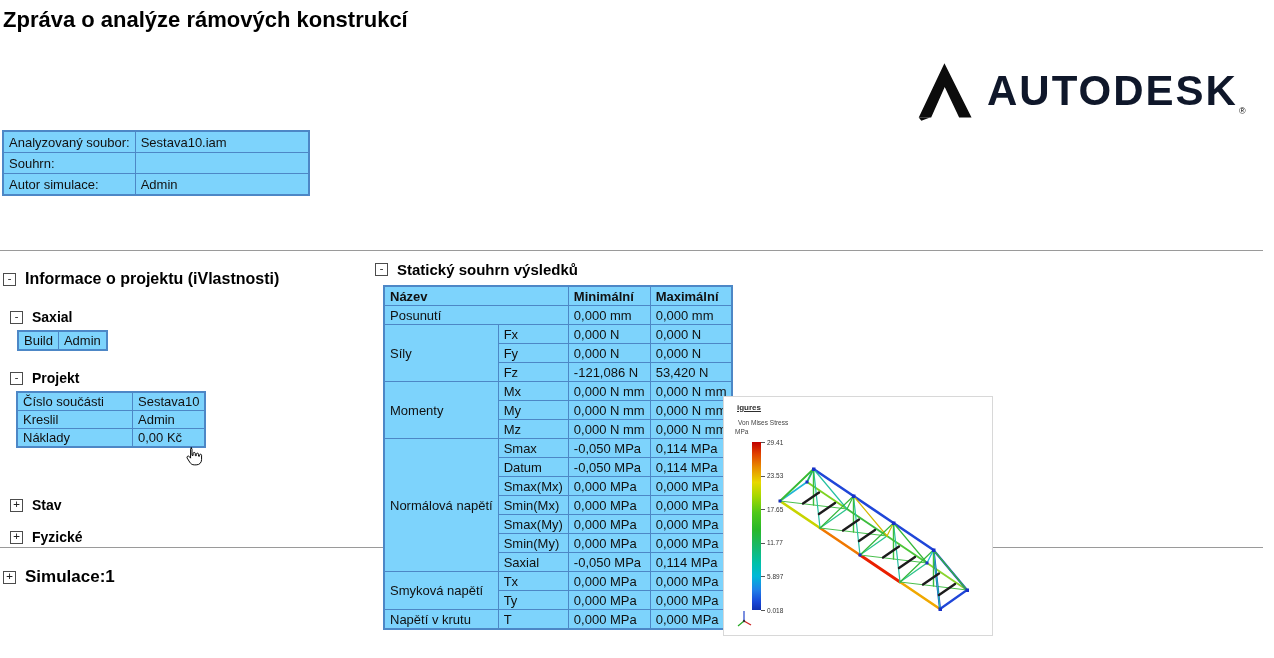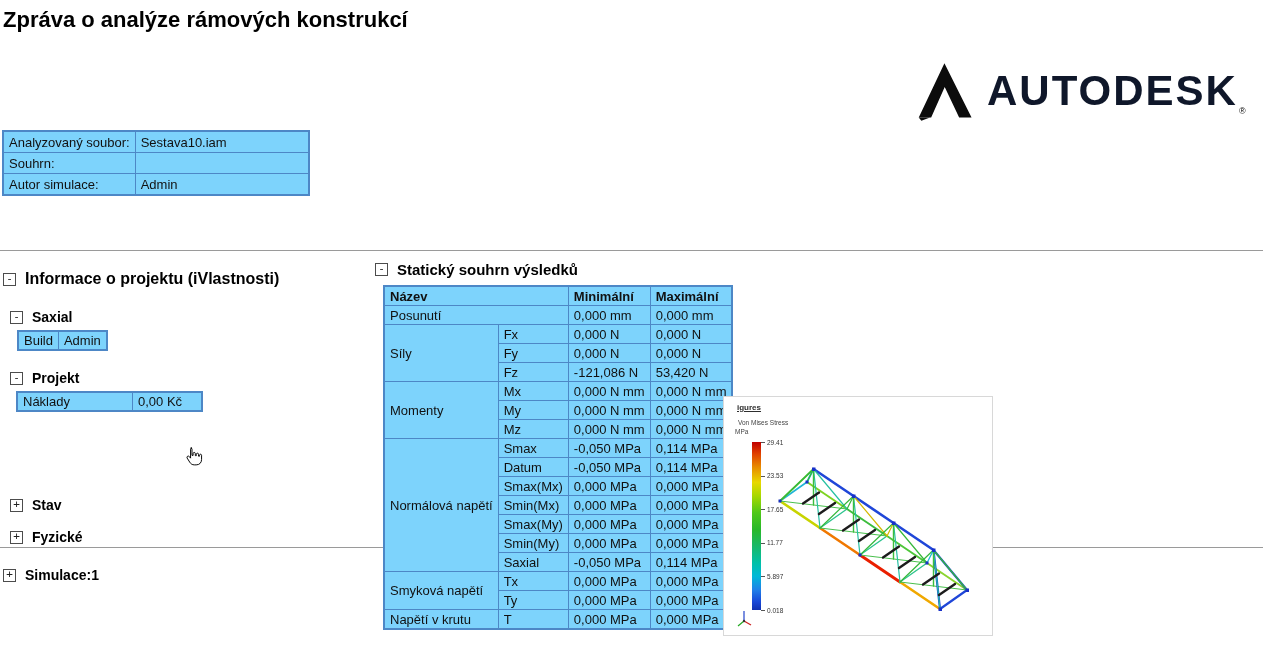--- a/index.html
+++ b/index.html
@@ -49,21 +49,21 @@
   .section-h{position:absolute;display:flex;align-items:center;z-index:2;}
   .expander{width:11px;height:11px;border:1px solid #4c4c4c;background:#fff;
             font-size:11px;line-height:9px;text-align:center;color:#222;flex:0 0 auto;
             font-family:"DejaVu Sans Mono",monospace;cursor:default;}
   .section-h .h-label{font-weight:bold;margin-left:9px;white-space:nowrap;}
   #h-project{left:3px;top:270px;}   #h-project .h-label{font-size:16px;}
   #h-souhrn{left:10px;top:309px;}   #h-souhrn .h-label{font-size:14px;}
   #h-projekt{left:10px;top:370px;}  #h-projekt .h-label{font-size:14px;}
   #h-stav{left:10px;top:497px;}     #h-stav .h-label{font-size:14px;}
   #h-fyzicke{left:10px;top:529px;}  #h-fyzicke .h-label{font-size:14px;}
-  #h-simulace{left:3px;top:567px;}  #h-simulace .h-label{font-size:14px;}
+  #h-simulace{left:3px;top:567px;}  #h-simulace .h-label{font-size:17px;}
   #h-results{left:375px;top:261px;} #h-results .h-label{font-size:15px;}
 
   
   #figure-panel{left:723px;top:396px;width:268px;height:238px;background:#fff;
                 border:1px solid #d8d8d8;z-index:2;}
   #figure-caption{position:absolute;left:13px;top:6px;font-size:8px;font-weight:bold;color:#2e2e2e;text-decoration:underline;}
   #legend-title{position:absolute;left:14px;top:22px;font-size:6.5px;color:#444;}
   #legend-unit{position:absolute;left:11px;top:31px;font-size:6.5px;color:#444;}
   #colorbar{position:absolute;left:28px;top:45px;width:9px;height:168px;
             background:linear-gradient(to bottom,
@@ -129,20 +129,28 @@
       </tr>
     </tbody>
 </table>
 
 <div class="section-h" id="h-projekt">
   <span class="expander">-</span>
   <span class="h-label">Projekt</span>
 </div>
 <table class="blue" id="projekt-table">
   <tbody id="projekt-body">
+      <tr>
+        <td class="lbl">Číslo součásti</td>
+        <td class="val">Sestava10</td>
+      </tr>
+      <tr>
+        <td class="lbl">Kreslil</td>
+        <td class="val">Admin</td>
+      </tr>
       <tr>
         <td class="lbl">Náklady</td>
         <td class="val">0,00 Kč</td>
       </tr>
     </tbody>
 </table>
 
 <div class="section-h" id="h-stav">
   <span class="expander">+</span>
   <span class="h-label">Stav</span>

